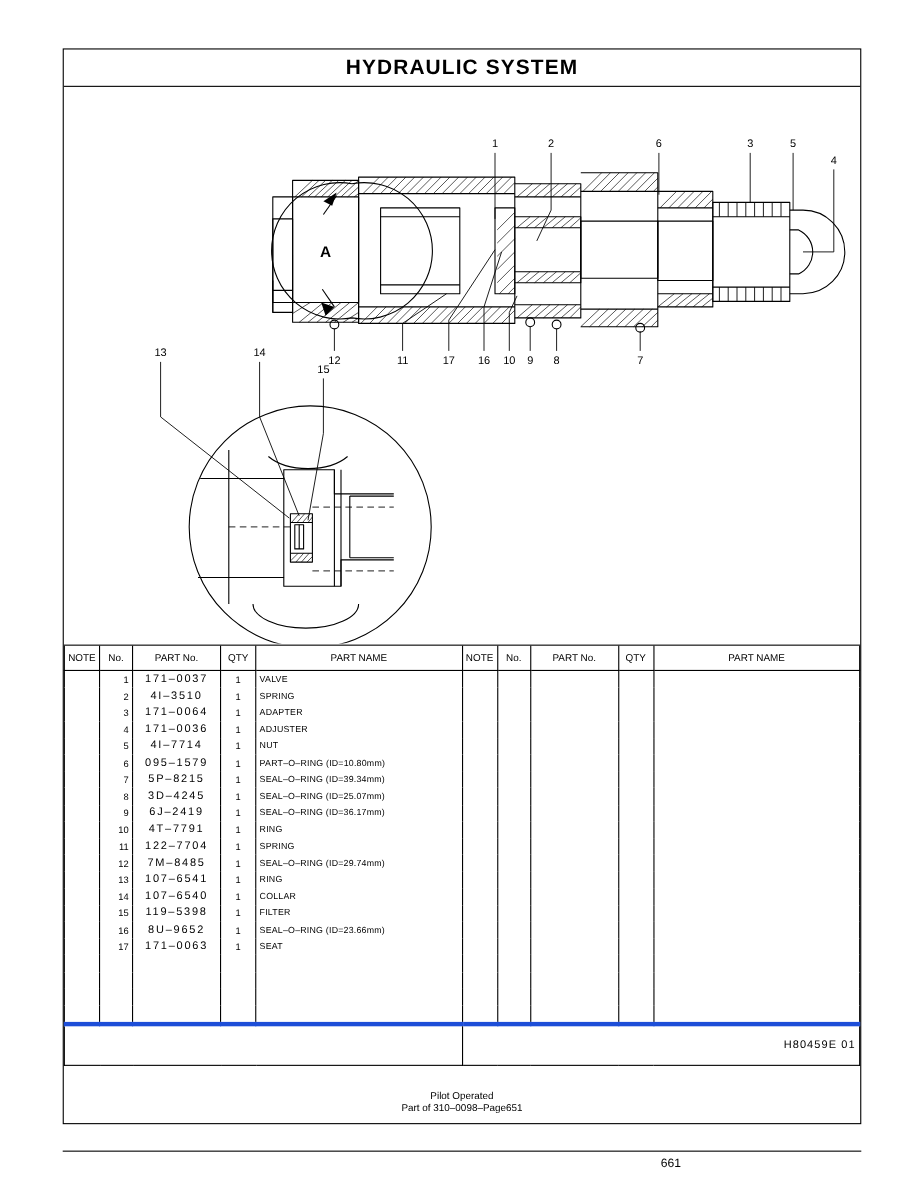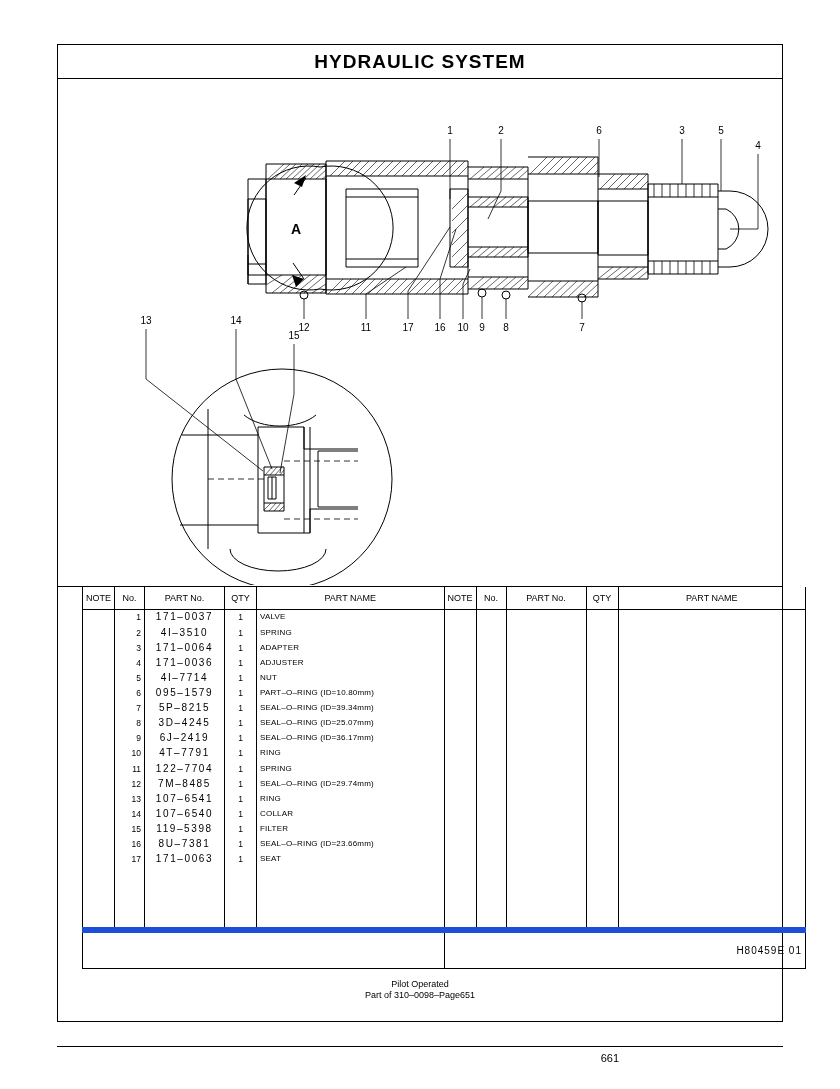--- a/index.html
+++ b/index.html
@@ -31,21 +31,20 @@
     position:absolute;left:0;top:34px;width:100%;height:508px;
     border-bottom:1.5px solid #000;box-sizing:border-box;
     overflow:hidden;
   }
   .illus svg{display:block;}
 
   
   .tbl{
     position:absolute;left:0;top:542px;width:100%;height:382px;
     box-sizing:border-box;
-    margin-left:24px;
   }
   .tbl table{
     border-collapse:collapse;width:100%;height:100%;table-layout:fixed;
     font-size:8.5px;
   }
   .tbl th{
     font-size:9px;font-weight:normal;text-align:center;
     border:1px solid #000;height:22px;padding:0;
   }
   .tbl td{
@@ -59,33 +58,33 @@
   .col-qty{width:32px;}
   .c-note{}
   .c-no{text-align:right;padding-right:6px;}
   .c-part{
     text-align:center;font-family:"Liberation Sans", sans-serif;
     letter-spacing:1.6px;font-size:10px;
   }
   .c-qty{text-align:center;}
   .c-name{font-size:8px;letter-spacing:0.2px;padding-left:4px;}
   .botrow td{
-    border-top:6px solid #1d4ed8;border-bottom:1px solid #000;
+    border-top:4px solid #1d4ed8;border-bottom:1px solid #000;
     height:32px;
   }
   .drawing-code{
     text-align:right;padding-right:10px;font-size:10px;letter-spacing:1px;
   }
 
   
   .caption{
     position:absolute;left:0;top:930px;width:100%;text-align:center;
   }
   .caption .c1{font-size:13px;font-weight:bold;letter-spacing:0.6px;}
-  .caption .c2{font-size:9px;margin-top:4px;}
+  .caption .c2{font-size:9px;margin-top:16px;}
   .caption .c3{font-size:9px;margin-top:1px;}
 
   
   .footer-left{
     position:absolute;left:57px;top:1104px;font-size:10px;letter-spacing:0.5px;
   }
   .footer-right{
     position:absolute;right:57px;top:1052px;font-size:11px;padding-left:40px;
   }
   .footer-rule{
@@ -473,21 +472,21 @@
               <td class="c-name">FILTER</td>
               <td class="c-note"></td>
               <td class="c-no"></td>
               <td class="c-part"></td>
               <td class="c-qty"></td>
               <td class="c-name"></td>
             </tr>
             <tr>
               <td class="c-note"></td>
               <td class="c-no">16</td>
-              <td class="c-part">8U‒7381</td>
+              <td class="c-part">8U‒9652</td>
               <td class="c-qty">1</td>
               <td class="c-name">SEAL‒O‒RING (ID=23.66mm)</td>
               <td class="c-note"></td>
               <td class="c-no"></td>
               <td class="c-part"></td>
               <td class="c-qty"></td>
               <td class="c-name"></td>
             </tr>
             <tr>
               <td class="c-note"></td>

